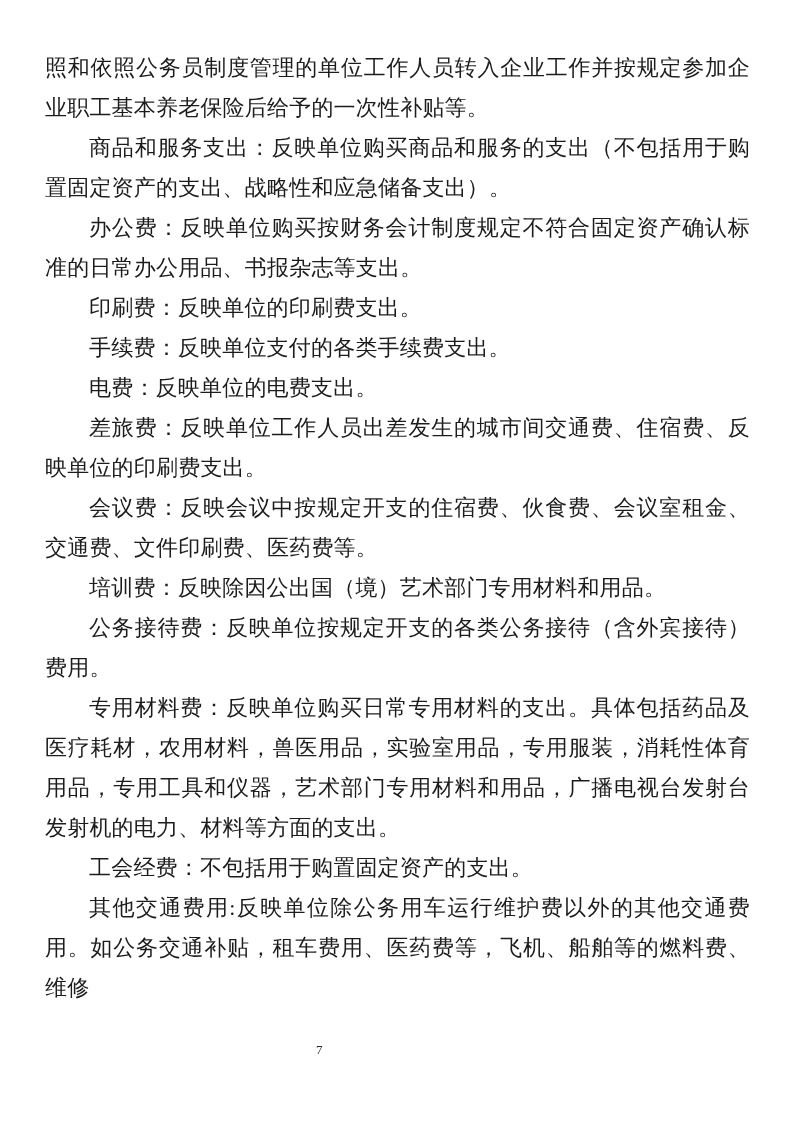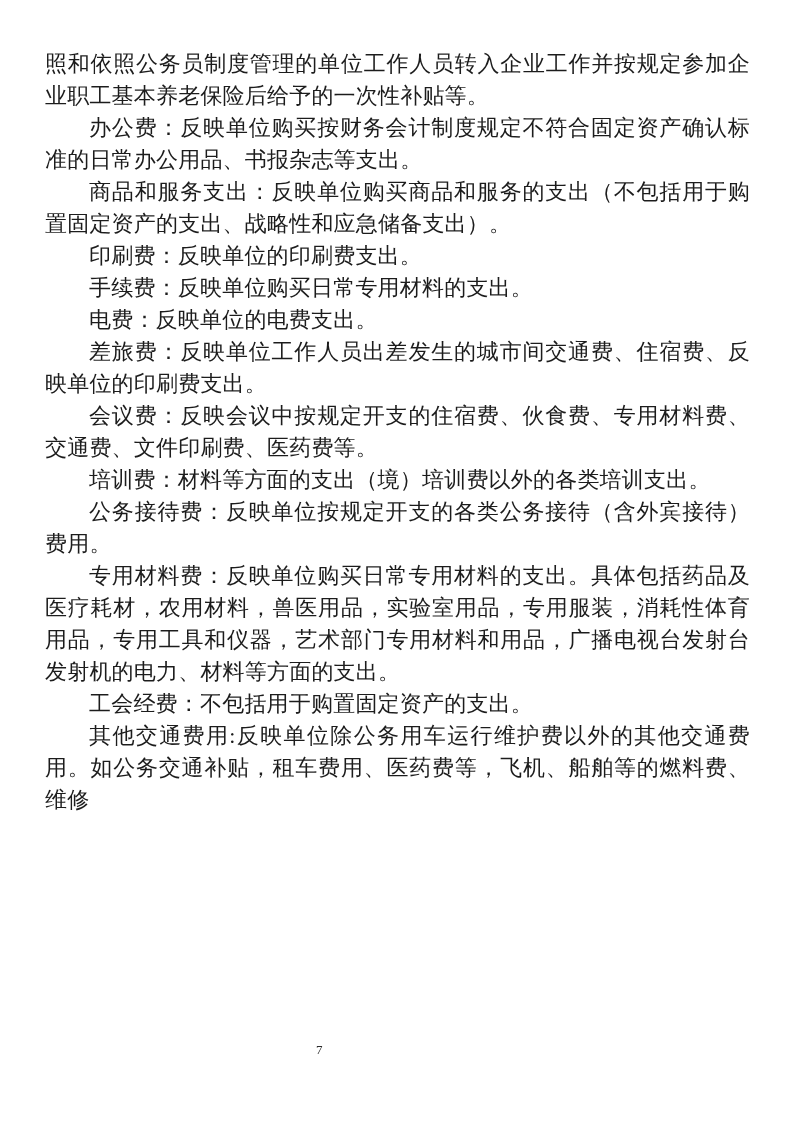--- a/index.html
+++ b/index.html
@@ -17,21 +17,21 @@
   }
   .page {
     position: absolute;
     top: 48px;
     left: 45px;
     width: 705px;
   }
   .para {
     margin: 0;
     font-size: 22px;
-    line-height: 32px;
+    line-height: 40px;
     text-align: justify;
     text-indent: 2em;
     letter-spacing: 0.2px;
     font-weight: 400;
   }
   .para.continuation {
     text-indent: 0;
   }
   .page-number {
     position: absolute;
@@ -40,27 +40,27 @@
     font-size: 13px;
     line-height: 16px;
     color: #2a2a2a;
   }
 </style>
 </head>
 <body>
 
 <div class="page">
   <p class="para continuation">照和依照公务员制度管理的单位工作人员转入企业工作并按规定参加企业职工基本养老保险后给予的一次性补贴等。</p>
+  <p class="para">商品和服务支出：反映单位购买商品和服务的支出（不包括用于购置固定资产的支出、战略性和应急储备支出）。</p>
   <p class="para">办公费：反映单位购买按财务会计制度规定不符合固定资产确认标准的日常办公用品、书报杂志等支出。</p>
-  <p class="para">商品和服务支出：反映单位购买商品和服务的支出（不包括用于购置固定资产的支出、战略性和应急储备支出）。</p>
   <p class="para">印刷费：反映单位的印刷费支出。</p>
-  <p class="para">手续费：反映单位购买日常专用材料的支出。</p>
+  <p class="para">手续费：反映单位支付的各类手续费支出。</p>
   <p class="para">电费：反映单位的电费支出。</p>
   <p class="para">差旅费：反映单位工作人员出差发生的城市间交通费、住宿费、反映单位的印刷费支出。</p>
-  <p class="para">会议费：反映会议中按规定开支的住宿费、伙食费、专用材料费、交通费、文件印刷费、医药费等。</p>
-  <p class="para">培训费：材料等方面的支出（境）培训费以外的各类培训支出。</p>
+  <p class="para">会议费：反映会议中按规定开支的住宿费、伙食费、会议室租金、交通费、文件印刷费、医药费等。</p>
+  <p class="para">培训费：反映除因公出国（境）艺术部门专用材料和用品。</p>
   <p class="para">公务接待费：反映单位按规定开支的各类公务接待（含外宾接待）费用。</p>
   <p class="para">专用材料费：反映单位购买日常专用材料的支出。具体包括药品及医疗耗材，农用材料，兽医用品，实验室用品，专用服装，消耗性体育用品，专用工具和仪器，艺术部门专用材料和用品，广播电视台发射台发射机的电力、材料等方面的支出。</p>
   <p class="para">工会经费：不包括用于购置固定资产的支出。</p>
   <p class="para">其他交通费用:反映单位除公务用车运行维护费以外的其他交通费用。如公务交通补贴，租车费用、医药费等，飞机、船舶等的燃料费、维修</p>
 </div>
 
 <div class="page-number">7</div>
 
 </body></html>

